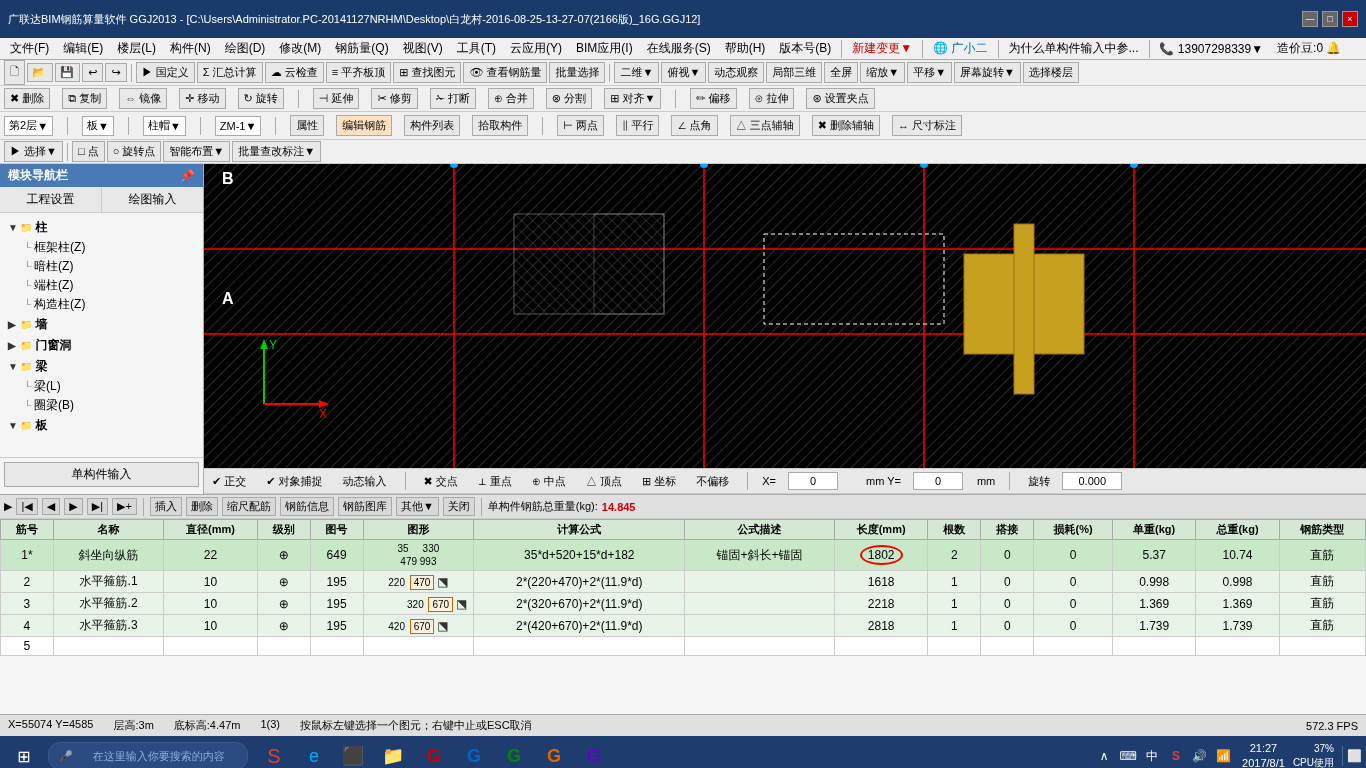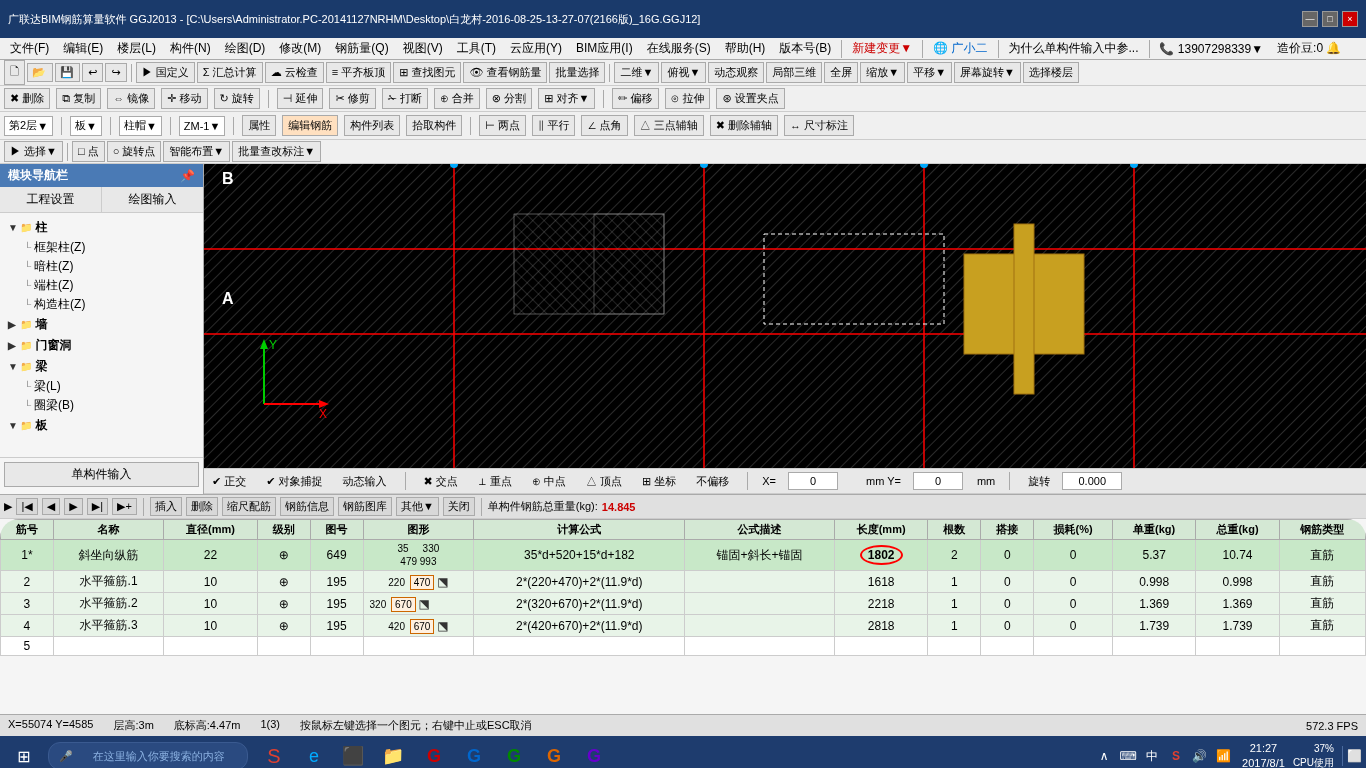--- a/index.html
+++ b/index.html
@@ -41,21 +41,21 @@
 
     
     #snap-toolbar { background: #e8e8e8; height: 26px; display: flex; align-items: center; padding: 0 4px; border-top: 1px solid #ccc; border-bottom: 1px solid #ccc; gap: 12px; font-size: 11px; }
     .snap-item { display: flex; align-items: center; gap: 2px; cursor: pointer; padding: 2px 4px; }
     .snap-input { width: 50px; height: 18px; border: 1px solid #aaa; background: white; font-size: 11px; text-align: center; }
 
     
     #data-area { background: #f5f5f5; border-top: 1px solid #aaa; height: 220px; display: flex; flex-direction: column; }
     #data-toolbar { background: #e0e0e0; height: 24px; display: flex; align-items: center; padding: 0 4px; gap: 4px; font-size: 11px; border-bottom: 1px solid #ccc; }
     .data-tb-btn { padding: 1px 4px; font-size: 11px; background: #d8d8d8; border: 1px solid #aaa; cursor: pointer; white-space: nowrap; }
-    #data-table-wrapper { flex: 1; overflow: auto; border-radius: 19px; }
+    #data-table-wrapper { flex: 1; overflow: auto; }
     table { width: 100%; border-collapse: collapse; font-size: 12px; }
     thead tr { background: #d4e8d4; }
     th { border: 1px solid #aaa; padding: 2px 6px; font-weight: bold; text-align: center; white-space: nowrap; font-size: 11px; }
     td { border: 1px solid #ccc; padding: 2px 6px; text-align: center; white-space: nowrap; }
     tr.row-green { background: #e8f4e8; }
     tr.row-highlight { background: #c8e8c8; }
     tr.row-empty { background: white; }
 
     
     #statusbar { background: #e0e0e0; height: 22px; display: flex; align-items: center; padding: 0 8px; font-size: 11px; border-top: 1px solid #aaa; gap: 20px; justify-content: space-between; }
@@ -65,21 +65,21 @@
     
     #taskbar { background: #1e3c6e; height: 40px; display: flex; align-items: center; padding: 0 4px; gap: 4px; }
     .taskbar-start { background: #1e3c6e; border: none; color: white; width: 40px; height: 36px; display: flex; align-items: center; justify-content: center; cursor: pointer; font-size: 16px; }
     .taskbar-search { background: #2a4a80; border: 1px solid #3a5a90; border-radius: 12px; height: 28px; width: 200px; display: flex; align-items: center; padding: 0 10px; color: #8ab0e0; font-size: 11px; }
     .taskbar-icons { display: flex; gap: 4px; margin-left: 4px; }
     .taskbar-icon { width: 36px; height: 36px; display: flex; align-items: center; justify-content: center; cursor: pointer; color: white; font-size: 18px; }
     .taskbar-right { margin-left: auto; display: flex; align-items: center; gap: 8px; color: white; font-size: 11px; }
     .sys-icon { width: 20px; height: 20px; display: flex; align-items: center; justify-content: center; cursor: pointer; font-size: 12px; }
 
     
-    .toolbar2 { background: #f0f0f0; height: 26px; display: flex; align-items: center; padding: 0 4px; border-bottom: 1px solid #ccc; gap: 6px; overflow: hidden; }
+    .toolbar2 { background: #f0f0f0; height: 26px; display: flex; align-items: center; padding: 0 4px; border-bottom: 1px solid #ccc; gap: 12px; overflow: hidden; }
     .tb-dropdown { display: flex; align-items: center; border: 1px solid #aaa; background: white; height: 20px; padding: 0 4px; font-size: 11px; cursor: pointer; }
   </style>
 </head>
 <body>
 
 <div id="titlebar">
   <span style="font-size:11px;">广联达BIM钢筋算量软件 GGJ2013 - [C:\Users\Administrator.PC-20141127NRHM\Desktop\白龙村-2016-08-25-13-27-07(2166版)_16G.GGJ12]</span>
   <div class="controls">
     <div class="ctrl-btn">—</div>
     <div class="ctrl-btn">□</div>
@@ -404,21 +404,21 @@
           <td>⊕</td>
           <td>649</td>
           <td>
             <div style="font-size:10px; text-align:center; line-height:1.3;">
               <div>35&nbsp;&nbsp;&nbsp;&nbsp;&nbsp;330</div>
               <div>479&nbsp;993</div>
             </div>
           </td>
           <td>35*d+520+15*d+182</td>
           <td>锚固+斜长+锚固</td>
-          <td style="position:relative;font-weight:bold;">
+          <td style="position:relative;">
             <span style="border:2px solid red; border-radius:50%; padding:1px 6px; display:inline-block;">1802</span>
           </td>
           <td>2</td>
           <td>0</td>
           <td>0</td>
           <td>5.37</td>
           <td>10.74</td>
           <td>直筋</td>
         </tr>
         <tr class="row-green">
@@ -444,21 +444,21 @@
           <td>0.998</td>
           <td>直筋</td>
         </tr>
         <tr class="row-green">
           <td>3</td>
           <td>水平箍筋.2</td>
           <td>10</td>
           <td>⊕</td>
           <td>195</td>
           <td>
-            <div style="font-size:10px; text-align:left;">
+            <div style="font-size:10px; text-align:right;">
               <span>320</span>
               <span style="border:1px solid #cc6600; padding:1px 3px; background:#fff0e0; font-size:10px; margin-left:2px;">670</span>
               <span style="font-size:12px; color:#333;">⬔</span>
             </div>
           </td>
           <td>2*(320+670)+2*(11.9*d)</td>
           <td></td>
           <td>2218</td>
           <td>1</td>
           <td>0</td>

